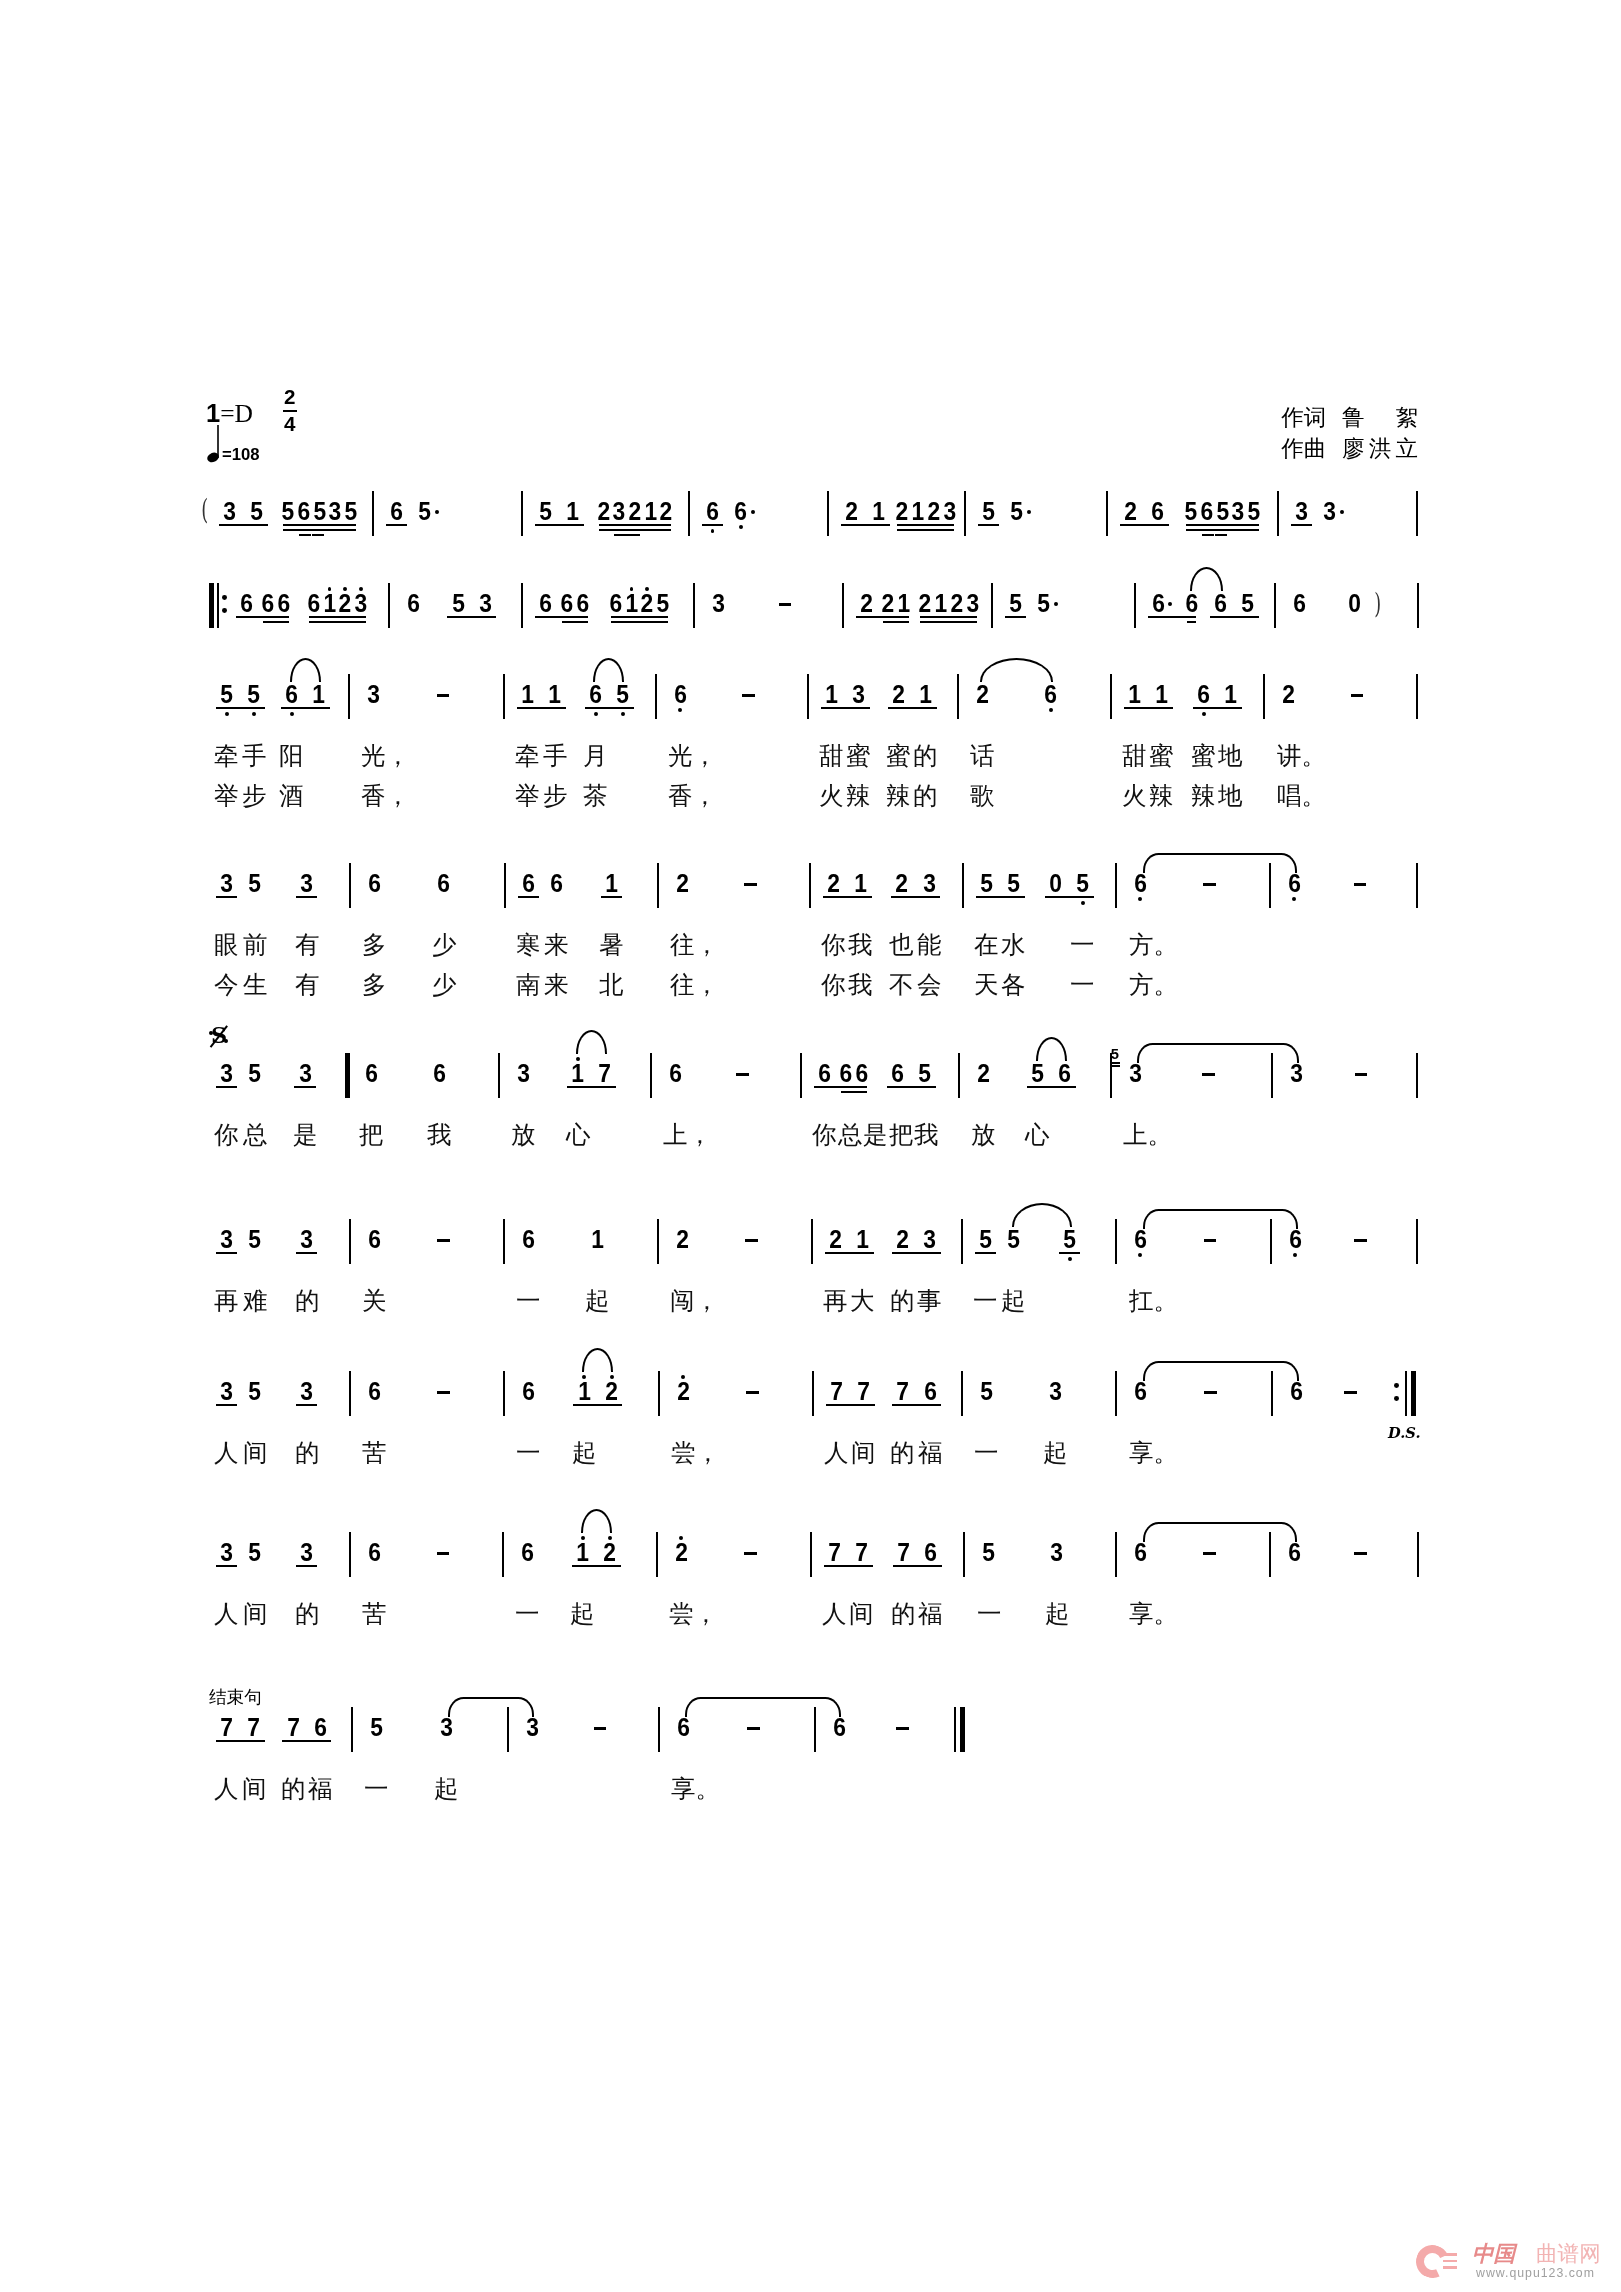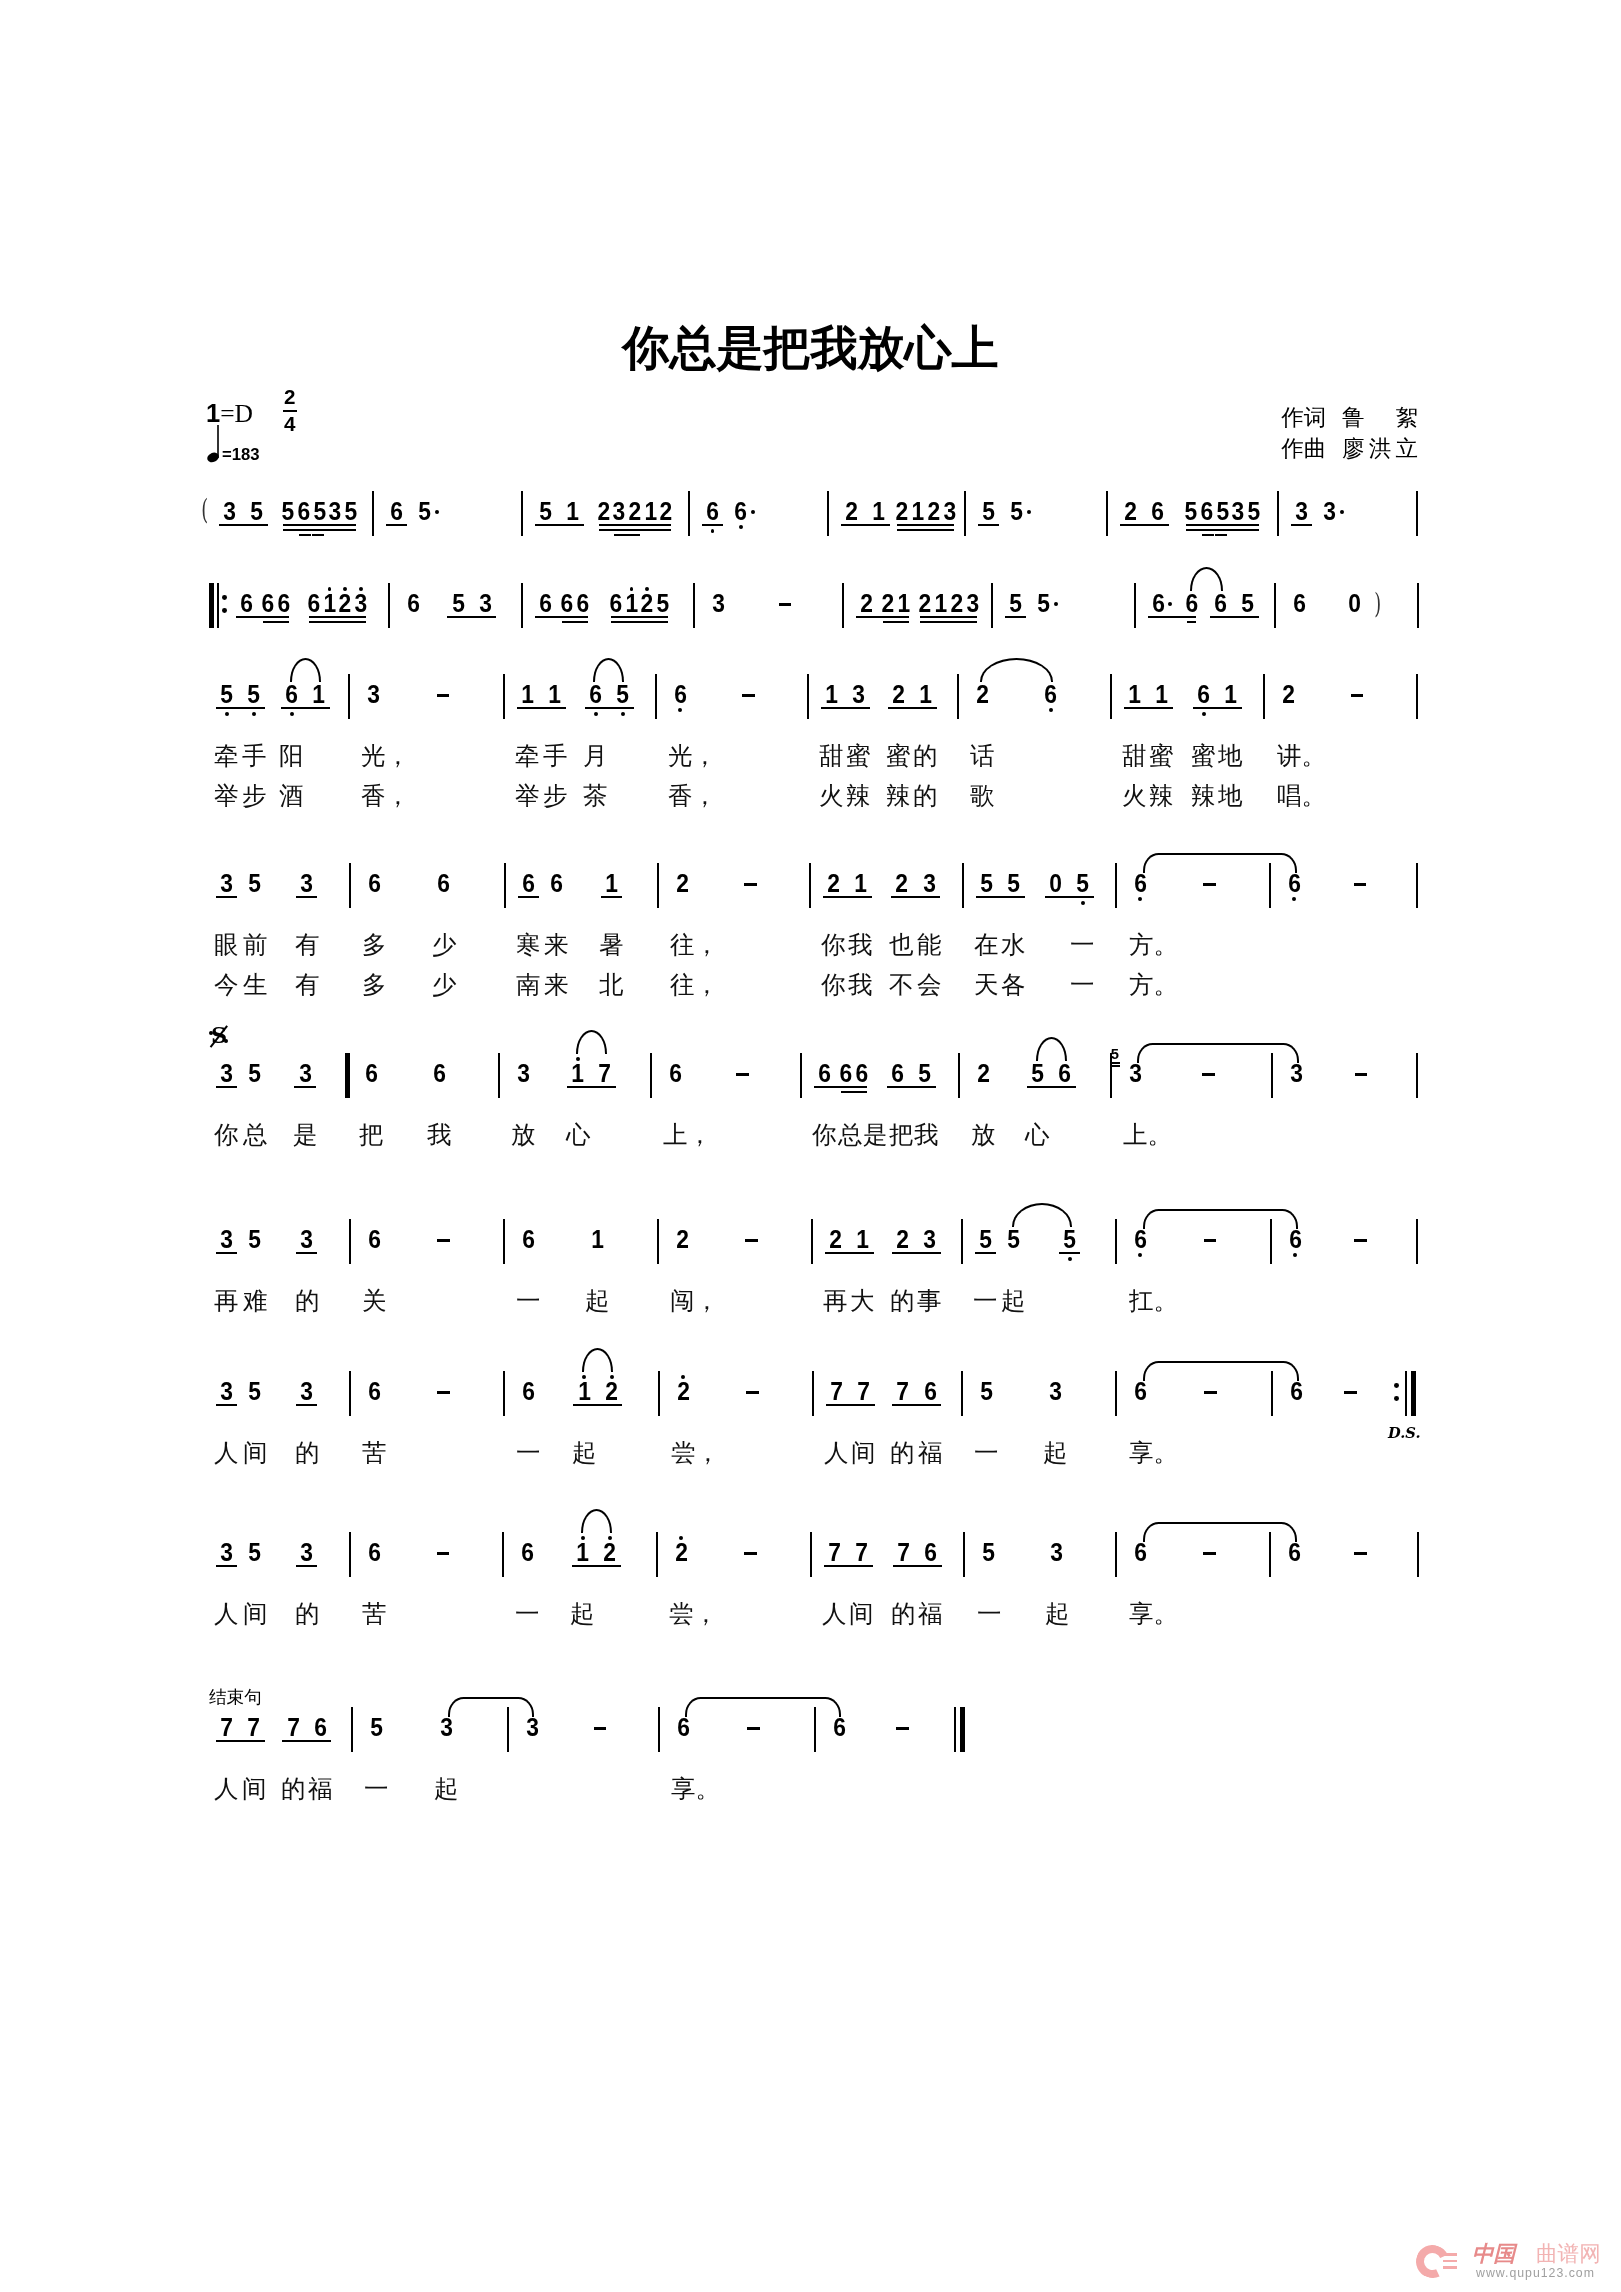--- a/index.html
+++ b/index.html
@@ -48,34 +48,33 @@
 .wm-logo{position:absolute;left:4.9px;top:5.9px;width:33px;height:33px;border:8.8px solid #f4aaaa;border-right-color:transparent;border-radius:50%;transform:rotate(20deg);}
 .wm-line{position:absolute;left:32px;width:13.7px;height:2.9px;background:#f4aaaa;}
 .wm-bold{position:absolute;left:61px;top:2px;font-family:"DejaVu Serif",serif;font-weight:bold;font-style:italic;font-size:21.6px;line-height:25.5px;color:#e78a8a;}
 .wm-light{position:absolute;left:125px;top:2px;font-family:"DejaVu Serif",serif;font-size:21.6px;line-height:25.5px;color:#f2b4b4;}
 .wm-url{position:absolute;left:65px;top:28px;font-family:"Liberation Sans",sans-serif;font-size:12.3px;letter-spacing:1px;line-height:13.7px;color:#a0a0a0;}
 </style>
 </head>
 <body>
 
 <div id="page">
-  <div class="title">你总是把我放心上</div>
 
   <div class="keysig"><span class="num">1</span><span>=D</span></div>
 
   <div class="timesig">
     <div>2</div>
     <div class="tbar"></div>
     <div>4</div>
   </div>
 
   <div>
     <span class="qn-stem"></span>
     <span class="qn-head"></span>
-    <span class="tempo-val">=183</span>
+    <span class="tempo-val">=108</span>
   </div>
 
   <div class="credits">
     <div class="credit-line"><span>作词</span><span class="nm">鲁 絮</span></div>
     <div class="credit-line"><span>作曲</span><span class="nm">廖洪立</span></div>
   </div>
 
   <div id="score">
       <div class="row" style="top: 512px;">
         <span class="paren lead-paren">(</span>

